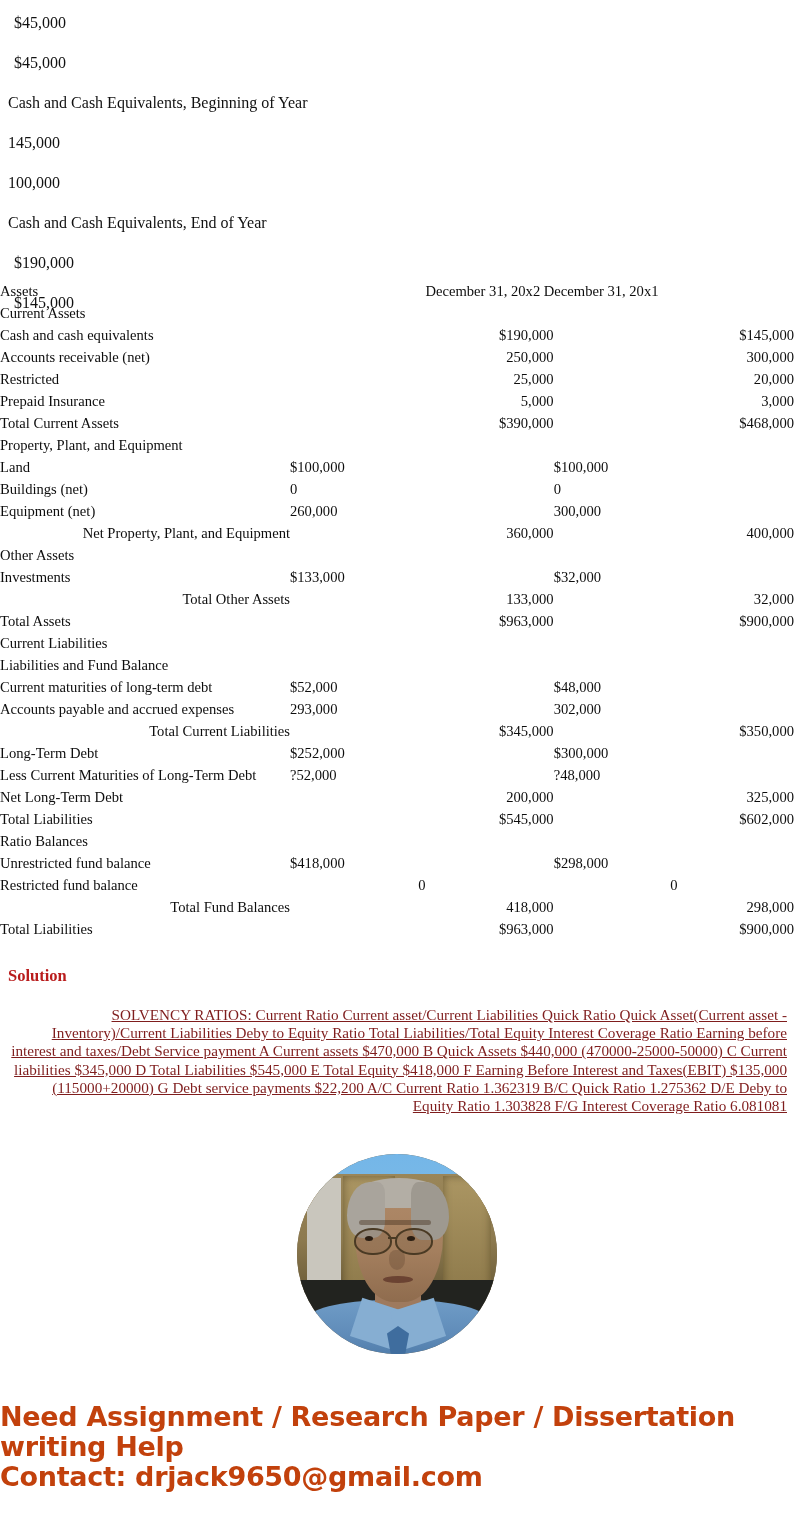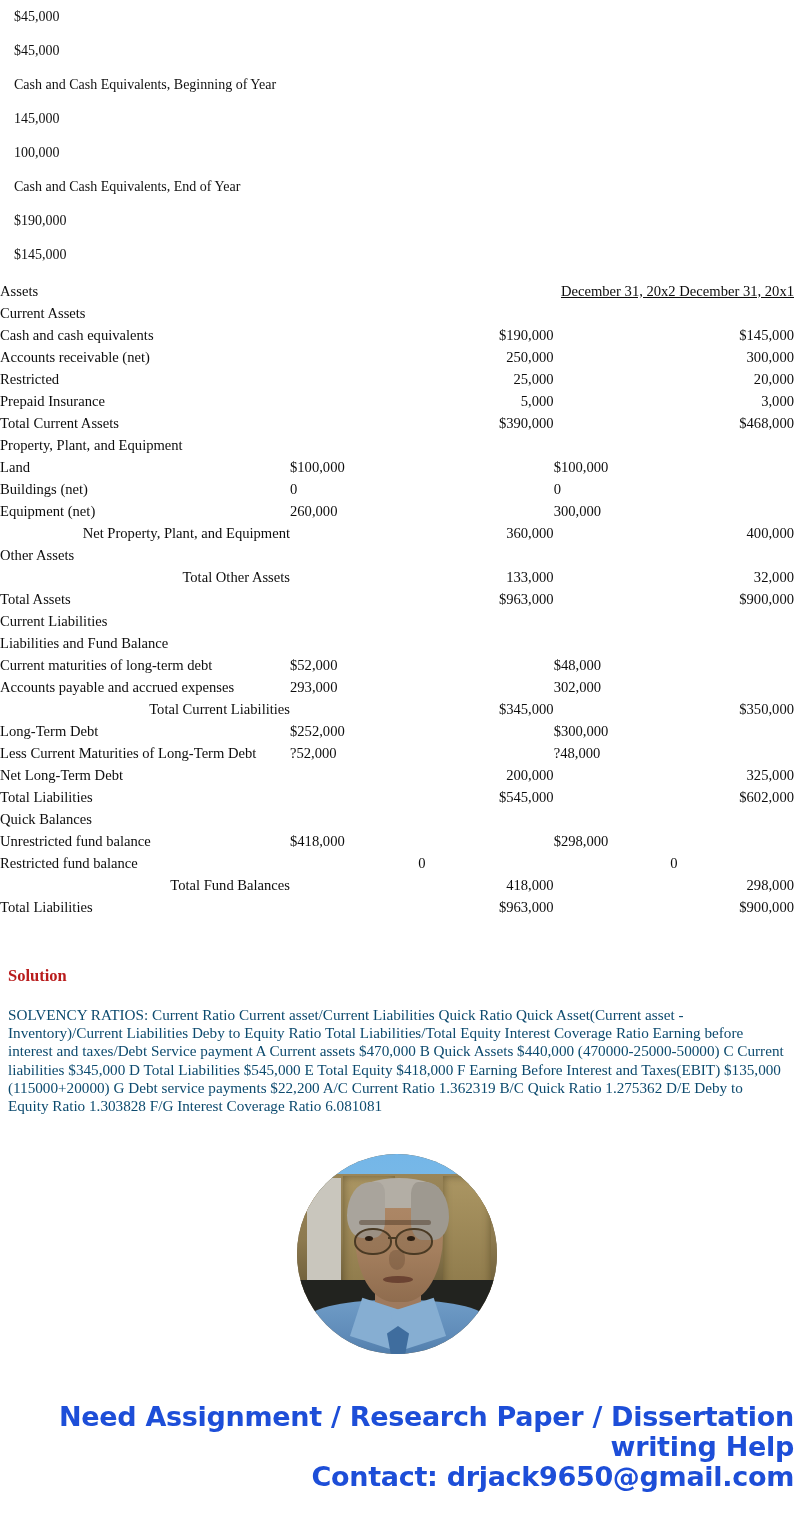--- a/index.html
+++ b/index.html
@@ -18,27 +18,28 @@
 
   
   #cashflow-block {
     position: absolute;
     top: 0;
     left: 0;
     width: 794px;
   }
   .cf-line {
     font-family: "Liberation Serif", "DejaVu Serif", serif;
-    font-size: 14px;
+    font-size: 16px;
     line-height: 34px;
     color: #111111;
     white-space: pre;
+    margin-top: 6px;
   }
   .cf-indent { padding-left: 14px; }
-  .cf-flush  { padding-left: 14px; }
+  .cf-flush  { padding-left: 8px; }
 
   
   #balance-sheet {
     position: absolute;
     top: 283px;
     left: 0;
     width: 794px;
     border-collapse: collapse;
     font-family: "Liberation Serif", "DejaVu Serif", serif;
     font-size: 14.6px;
@@ -60,44 +61,44 @@
   .colB-left  { width: 237px; text-align: left;  padding-left: 16px; }
   
   .colA-right { width: 260px; text-align: right; padding-right: 8px; }
   .colB-right { width: 237px; text-align: right; padding-right: 14px; }
   
   .colA-center { width: 260px; text-align: center; padding-right: 54px; }
   .colB-center { width: 237px; text-align: center; padding-right: 42px; }
 
   .bs-header-dates {
     padding-left: 16px;
-    text-align: right;
-    text-decoration: underline;
+    text-align: center;
   }
 
   
   #solution-heading {
     position: absolute;
     top: 966px;
     left: 8px;
     font-family: "Liberation Serif", "DejaVu Serif", serif;
     font-size: 16.5px;
     font-weight: bold;
     color: #b91c1c;
   }
   #solvency-paragraph {
     position: absolute;
     top: 1006px;
     left: 8px;
     width: 779px;
     font-family: "Liberation Serif", "DejaVu Serif", serif;
     font-size: 15.2px;
     line-height: 18.2px;
-    text-align: left;
-    color: #0c4a6e;
+    text-align: right;
+    color: #7f1d1d;
+    text-decoration: underline;
   }
 
   
   #avatar {
     position: absolute;
     top: 1154px;
     left: 297px;
     width: 200px;
     height: 200px;
     border-radius: 50%;
@@ -204,27 +205,27 @@
     position: absolute; left: 86px; top: 122px; width: 30px; height: 7px;
     background: #6b4332; border-radius: 50%;
   }
 
   
   #promo {
     position: absolute;
     top: 1402px;
     left: 0;
     width: 794px;
-    text-align: right;
+    text-align: left;
     font-family: "DejaVu Sans", "Liberation Sans", sans-serif;
     font-weight: bold;
     font-size: 27px;
     line-height: 30px;
     letter-spacing: -0.3px;
-    color: #1d4ed8;
+    color: #c2410c;
   }
   #promo .promo-line { display: block; }
 </style>
 </head>
 <body>
 
 <div id="cashflow-block">
     <div class="cf-line cf-indent">$45,000</div>
     <div class="cf-line cf-indent">$45,000</div>
     <div class="cf-line cf-flush">Cash and Cash Equivalents, Beginning of Year</div>
@@ -295,20 +296,25 @@
         <td class="bs-label lvl3">Net Property, Plant, and Equipment</td>
         <td class="colA-right">360,000</td>
         <td class="colB-right">400,000</td>
       </tr>
       <tr>
         <td class="bs-label lvl1">Other Assets</td>
         <td class="colA-left"></td>
         <td class="colB-left"></td>
       </tr>
       <tr>
+        <td class="bs-label lvl2">Investments</td>
+        <td class="colA-left">$133,000</td>
+        <td class="colB-left">$32,000</td>
+      </tr>
+      <tr>
         <td class="bs-label lvl3">Total Other Assets</td>
         <td class="colA-right">133,000</td>
         <td class="colB-right">32,000</td>
       </tr>
       <tr>
         <td class="bs-label lvl1">Total Assets</td>
         <td class="colA-right">$963,000</td>
         <td class="colB-right">$900,000</td>
       </tr>
       <tr>
@@ -350,21 +356,21 @@
         <td class="bs-label lvl1">Net Long-Term Debt</td>
         <td class="colA-right">200,000</td>
         <td class="colB-right">325,000</td>
       </tr>
       <tr>
         <td class="bs-label lvl1">Total Liabilities</td>
         <td class="colA-right">$545,000</td>
         <td class="colB-right">$602,000</td>
       </tr>
       <tr>
-        <td class="bs-label lvl1">Quick Balances</td>
+        <td class="bs-label lvl1">Ratio Balances</td>
         <td class="colA-left"></td>
         <td class="colB-left"></td>
       </tr>
       <tr>
         <td class="bs-label lvl2">Unrestricted fund balance</td>
         <td class="colA-left">$418,000</td>
         <td class="colB-left">$298,000</td>
       </tr>
       <tr>
         <td class="bs-label lvl2">Restricted fund balance</td>

